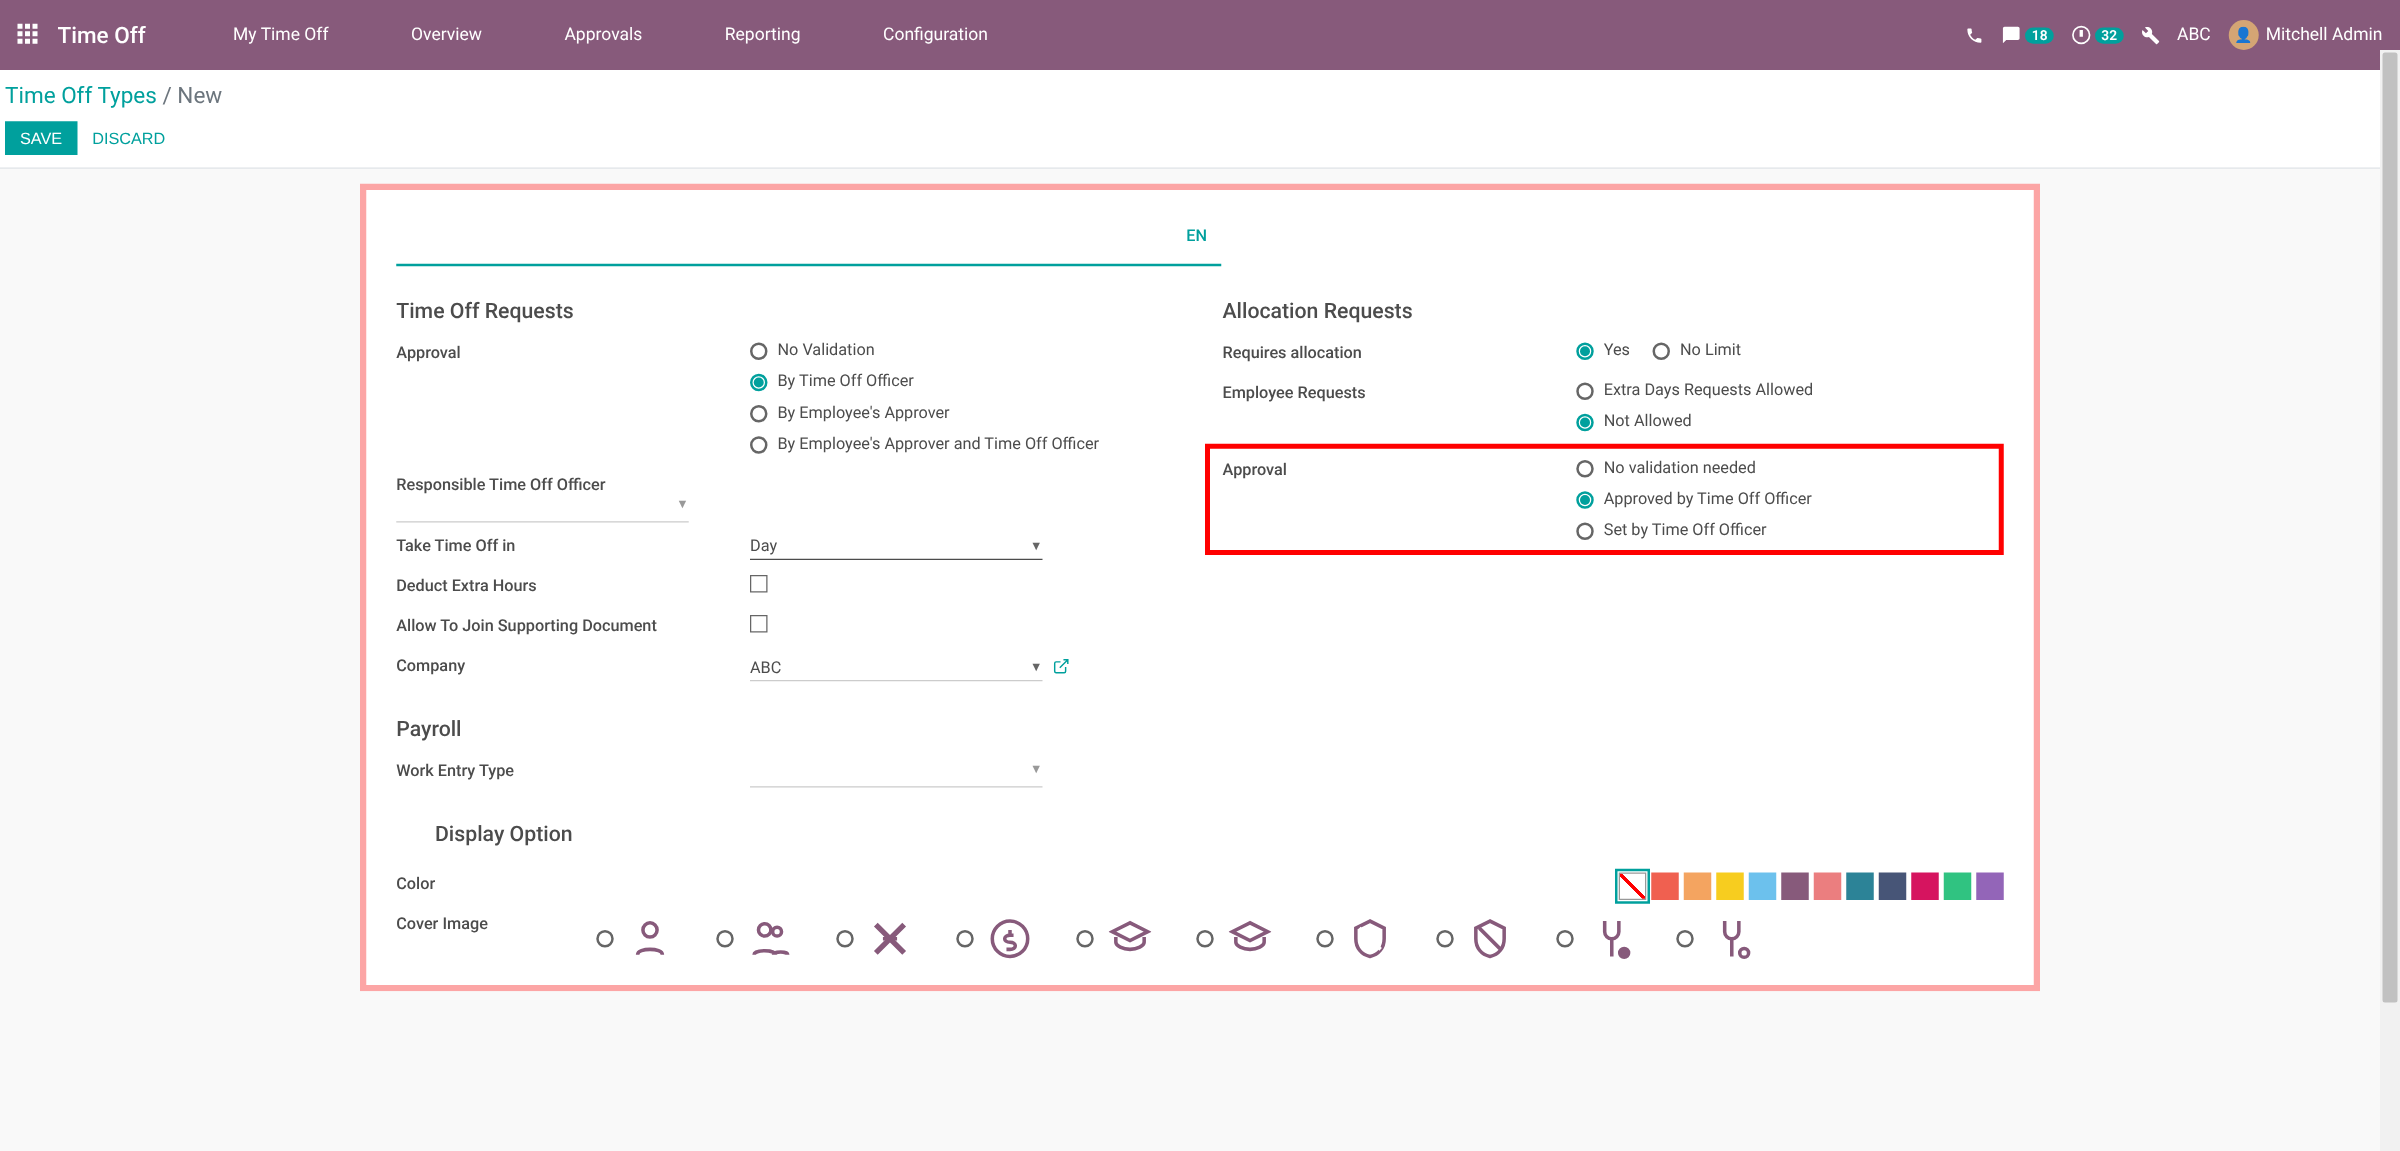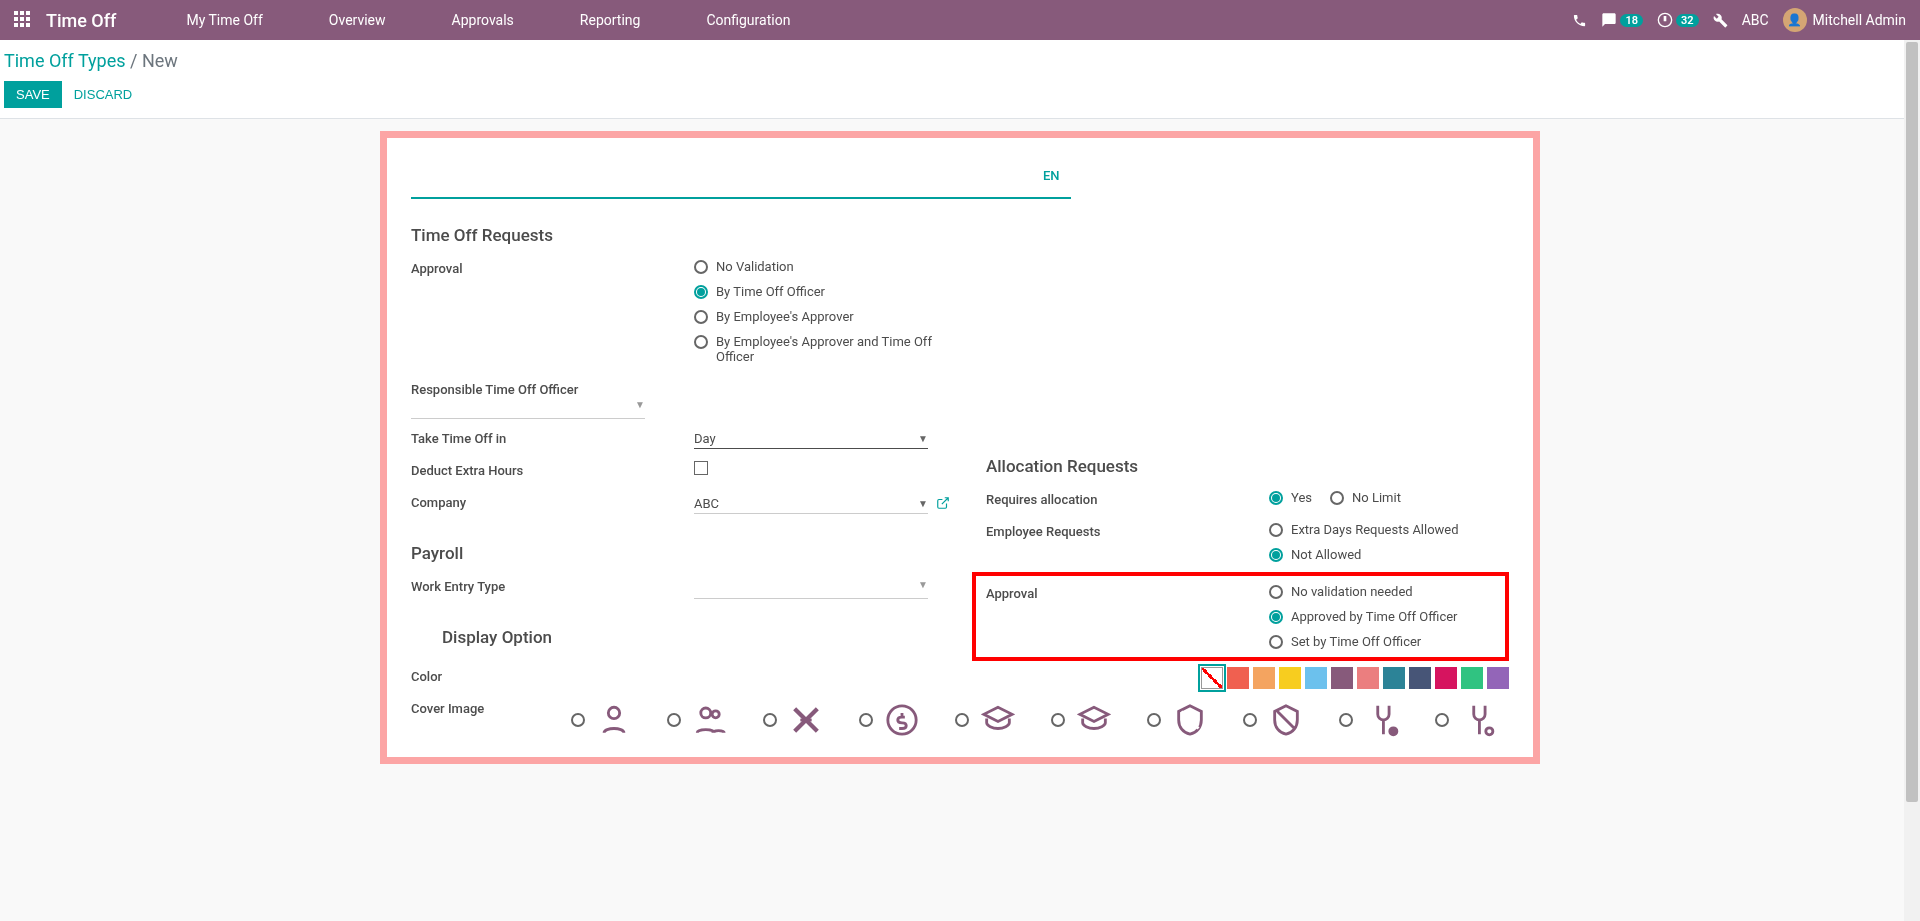--- a/index.html
+++ b/index.html
@@ -1,19 +1,19 @@
 <!DOCTYPE html>
 <html><head>
 <meta charset="utf-8">
 <style>
 * { box-sizing: border-box; margin: 0; padding: 0; }
 body { font-family: -apple-system, BlinkMacSystemFont, "Segoe UI", Roboto, sans-serif; font-size: 13px; color: #4c4c4c; background: #f9f9f9; }
 
 
-.navbar { background: #875a7b; height: 40px; display: flex; align-items: center; padding: 0 14px; color: #fff; }
+.navbar { background: #875a7b; height: 56px; display: flex; align-items: center; padding: 0 14px; color: #fff; }
 .navbar .apps-icon { width: 18px; height: 18px; margin-right: 14px; display: grid; grid-template-columns: repeat(3,4px); grid-template-rows: repeat(3,4px); gap: 2px; cursor: pointer; }
 .navbar .apps-icon span { background: #fff; }
 .navbar .app-name { font-size: 18px; font-weight: 500; margin-right: 28px; }
 .navbar .nav-link { font-size: 14px; color: #fff; margin-right: 24px; cursor: pointer; margin-left: 42px; }
 .navbar .spacer { flex: 1; }
 .navbar .sys-item { margin-left: 14px; display: flex; align-items: center; cursor: pointer; position: relative; }
 .navbar .badge { background: #00a09d; color: #fff; border-radius: 10px; font-size: 11px; padding: 0 5px; margin-left: 3px; font-weight: 600; }
 .navbar .avatar { width: 24px; height: 24px; border-radius: 50%; background: #d4a574; margin-right: 6px; display:flex;align-items:center;justify-content:center;font-size:12px;}
 .navbar svg { fill: #fff; }
 
@@ -22,27 +22,27 @@
 .breadcrumb { font-size: 18px; margin-bottom: 10px; }
 .breadcrumb .bc-link { color: #00a09d; cursor: pointer; }
 .breadcrumb .bc-sep { color: #6c757d; }
 .breadcrumb .bc-current { color: #6c757d; }
 .btn-row { display: flex; gap: 4px; align-items: flex-end; }
 .btn-save { background: #00a09d; color: #fff; border: none; padding: 6px 12px; font-size: 13px; font-weight: 500; cursor: pointer; }
 .btn-discard { background: none; color: #00a09d; border: none; padding: 6px 8px; font-size: 13px; cursor: pointer; }
 
 
 .form-wrap { display: flex; justify-content: center; padding: 12px 0 0 0; }
-.form-sheet { background: #fff; border: 7px solid #fca5a5; width: 1160px; padding: 24px 24px 10px 24px; }
+.form-sheet { background: #fff; border: 5px solid #fca5a5; width: 1344px; padding: 24px 24px 10px 24px; }
 
 .title-row { position: relative; margin-bottom: 26px; }
 .title-input { width: 660px; border: none; border-bottom: 2px solid #00a09d; font-size: 20px; padding: 6px 0; outline: none; }
 .lang-tag { position: absolute; left: 632px; top: 6px; color: #00a09d; font-size: 13px; cursor: pointer; font-weight: 500; }
 
-.form-cols { display: flex; gap: 36px; align-items: flex-end; }
+.form-cols { display: flex; gap: 36px; }
 .col-left { flex: 1; }
 .col-right { flex: 1; }
 
 .section-title { font-size: 17px; font-weight: 500; color: #4c4c4c; margin-bottom: 14px; }
 
 .field-row { display: flex; margin-bottom: 10px; min-height: 22px; }
 .field-label { width: 283px; font-weight: 500; color: #4c4c4c; font-size: 13px; padding-top: 2px; }
 .field-value { flex: 1; }
 
 .radio-group { display: flex; flex-direction: column; gap: 10px; }
@@ -196,20 +196,24 @@
                 <span class="caret">▼</span>
             </div>
           </div>
         </div>
 
         <div class="field-row">
           <div class="field-label">Deduct Extra Hours</div>
           <div class="field-value"><div class="checkbox"></div></div>
         </div>
 
+        <div class="field-row">
+          <div class="field-label">Allow To Join Supporting Document</div>
+          <div class="field-value"><div class="checkbox"></div></div>
+        </div>
 
         <div class="field-row">
           <div class="field-label">Company</div>
           <div class="field-value" style="display:flex;align-items:center;">
             <div class="select-box" style="border-bottom-color:#ccc;">
               <span>ABC</span>
                 <span class="caret">▼</span>
             </div>
             <span class="ext-link">
               <svg width="14" height="14" viewBox="0 0 24 24" fill="none" stroke="#00a09d" stroke-width="2">

